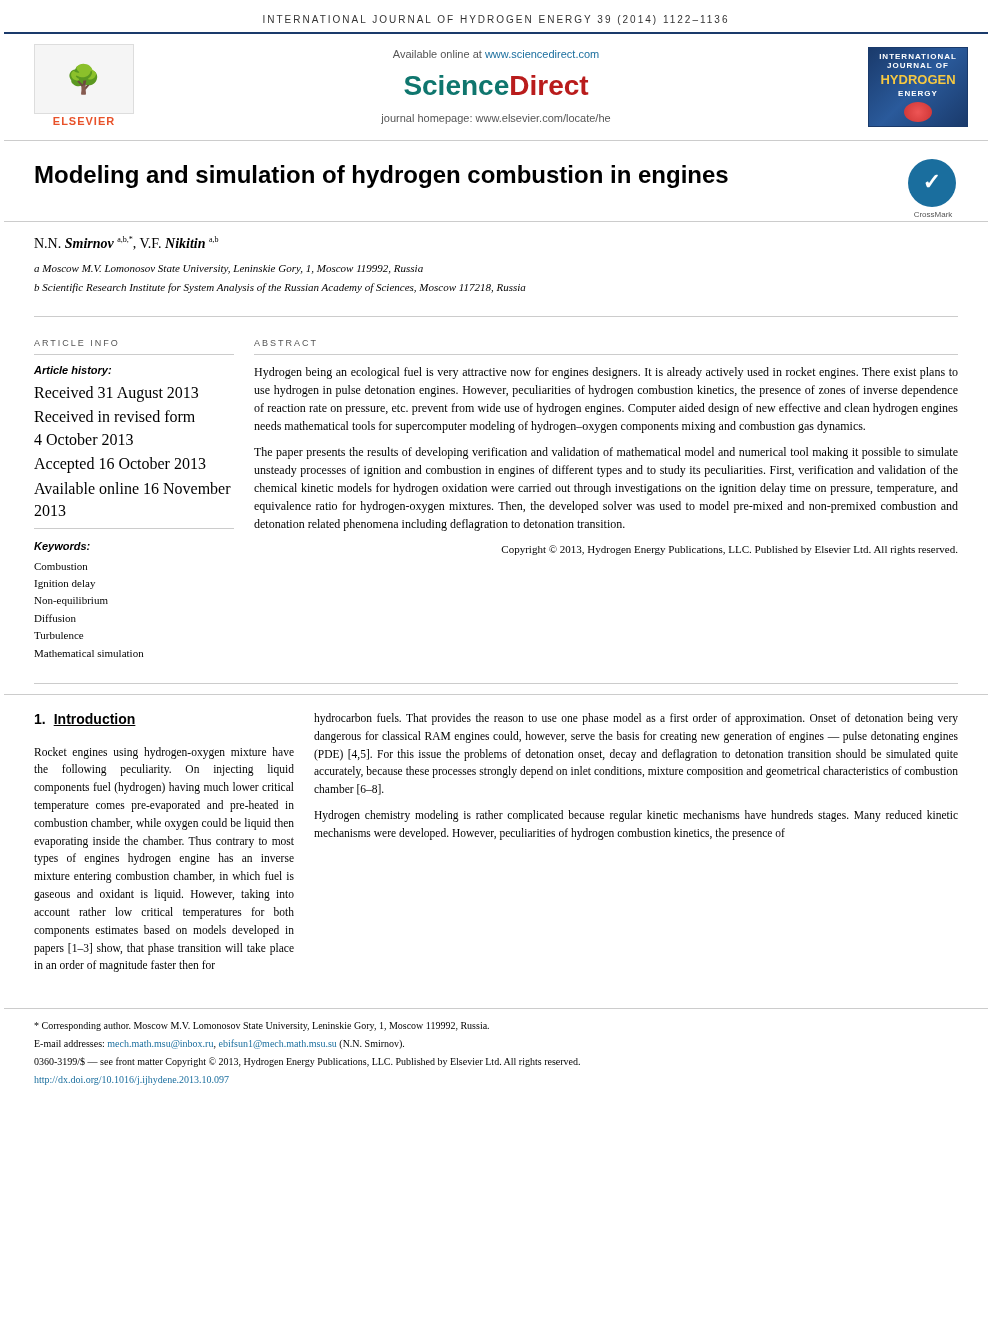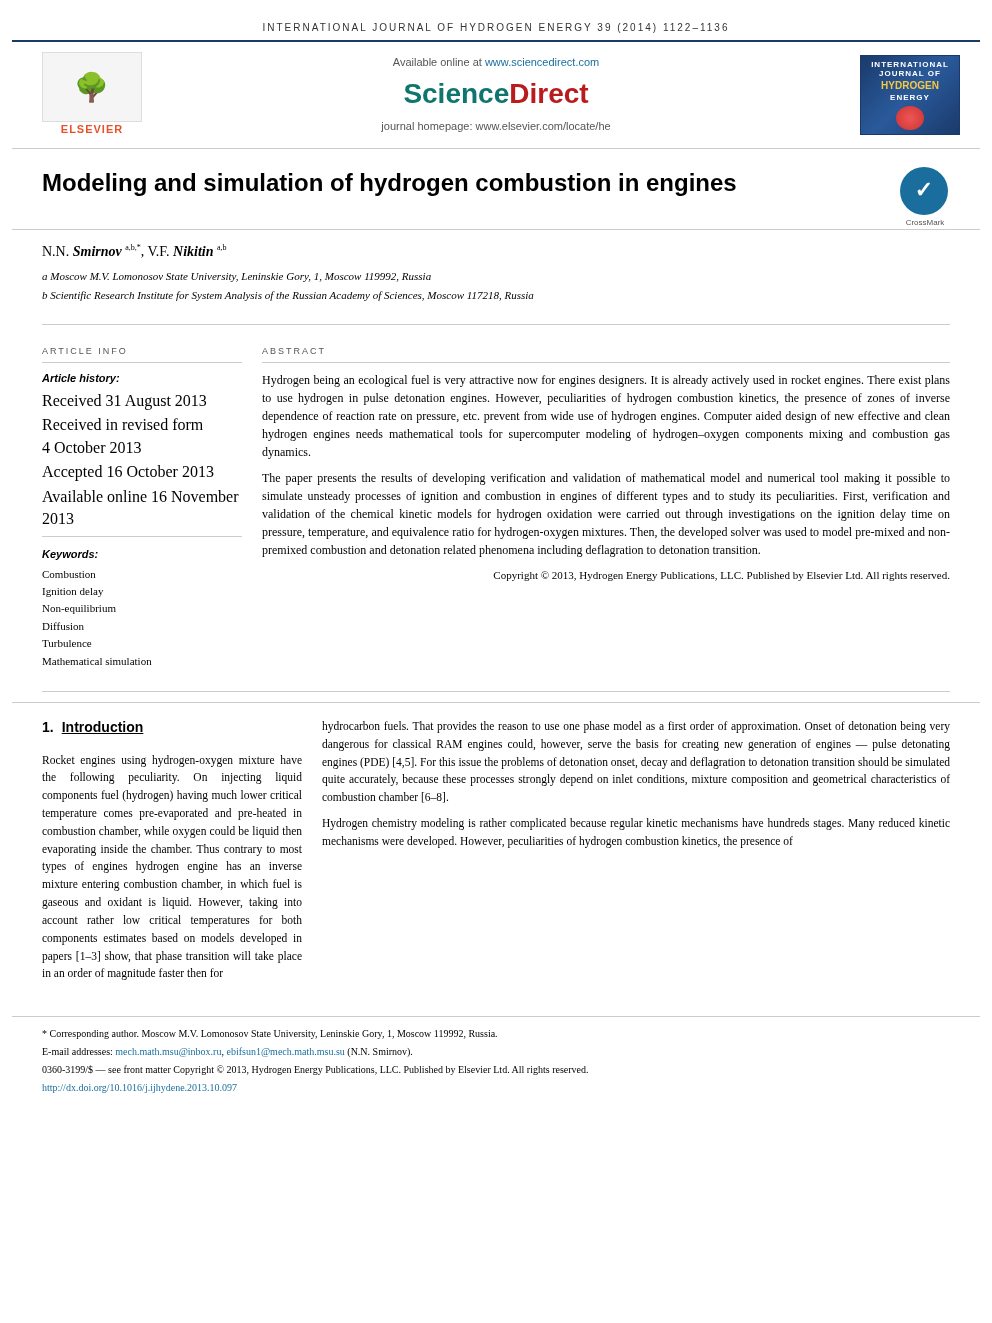--- a/index.html
+++ b/index.html
@@ -8,21 +8,21 @@
       background: #fff;
       color: #000;
       width: 992px;
       min-height: 1323px;
       font-size: 13px;
       line-height: 1.4;
     }
     .page-container {
       width: 992px;
       background: #fff;
-      padding: 12px;
+      padding: 4px;
     }
     
     .journal-header {
       background: #fff;
       padding: 6px 0 4px 0;
       text-align: center;
       border-bottom: 2px solid #1a3a6b;
     }
     .journal-header .journal-title-top {
       font-size: 10px;
@@ -117,21 +117,21 @@
       font-size: 8px;
       text-align: center;
       font-family: Arial, sans-serif;
       font-weight: bold;
       text-transform: uppercase;
       letter-spacing: 1px;
       line-height: 1.2;
     }
     .hydrogen-energy-badge .badge-hl {
       color: #f5c842;
-      font-size: 10px;
+      font-size: 13px;
       font-weight: bold;
       font-family: Arial, sans-serif;
     }
     .hydrogen-energy-badge .badge-circle {
       width: 28px;
       height: 28px;
       background: radial-gradient(circle, #e55, #c33);
       border-radius: 50%;
       margin-top: 3px;
     }

